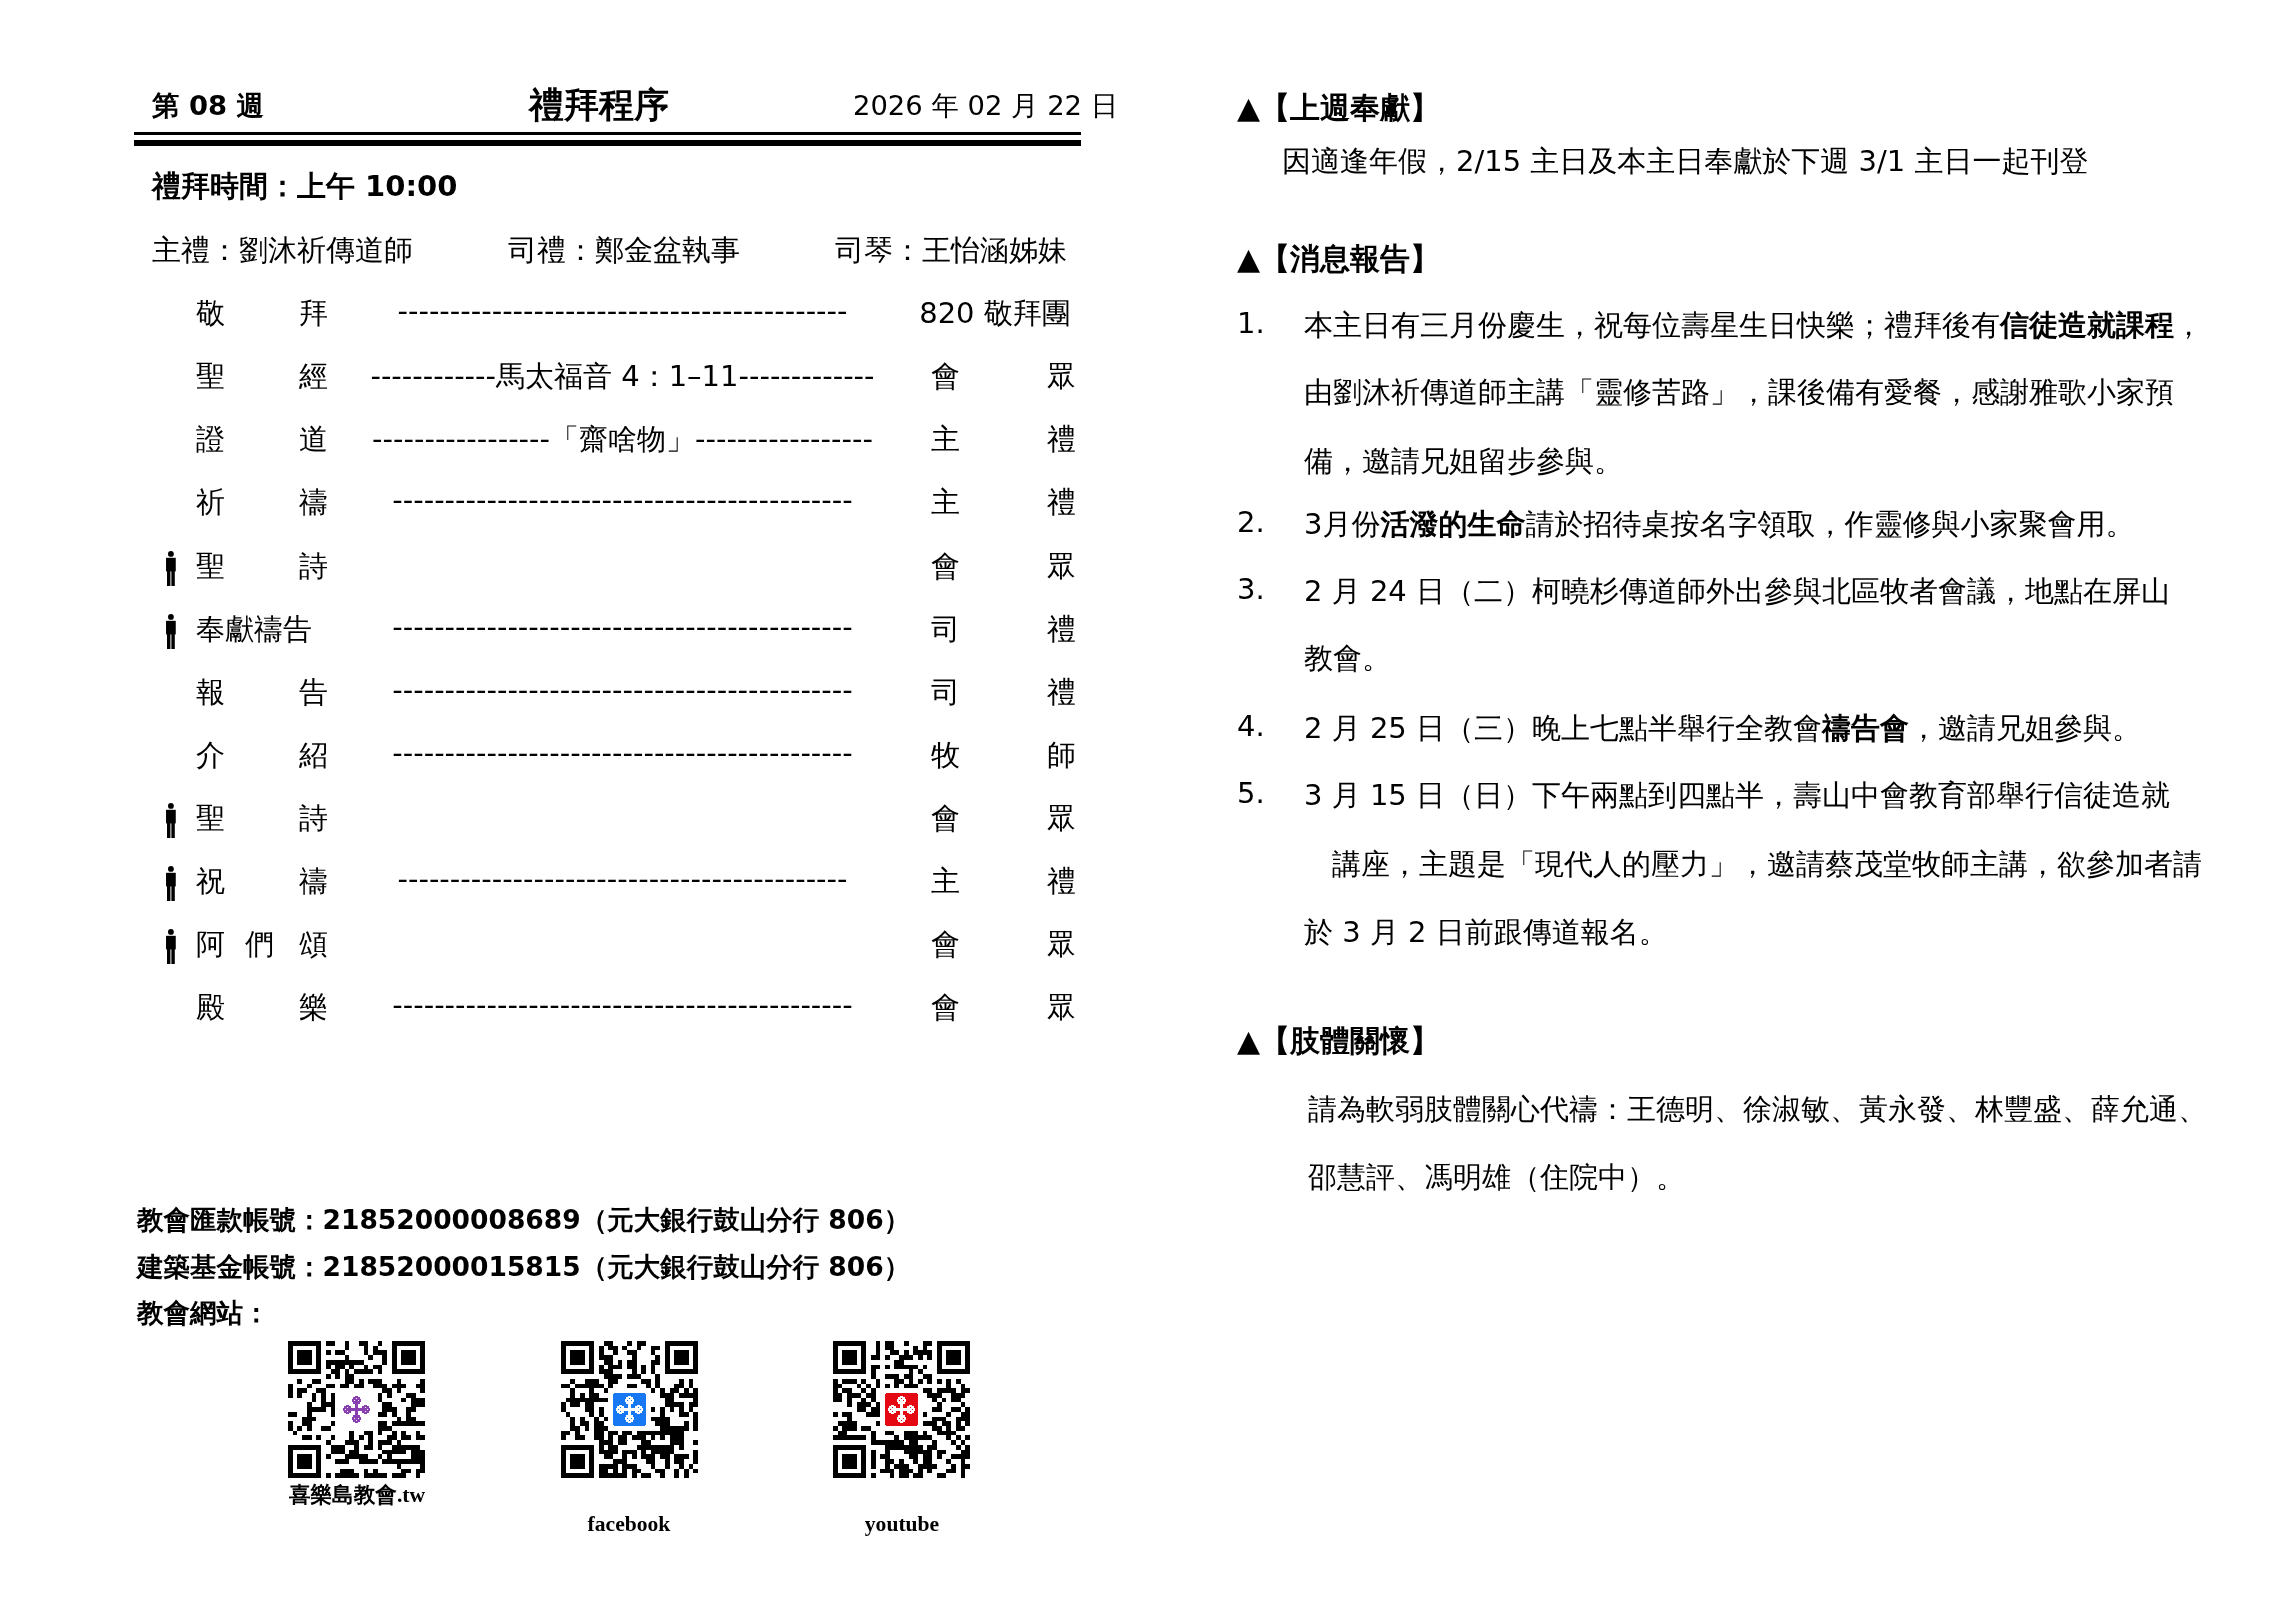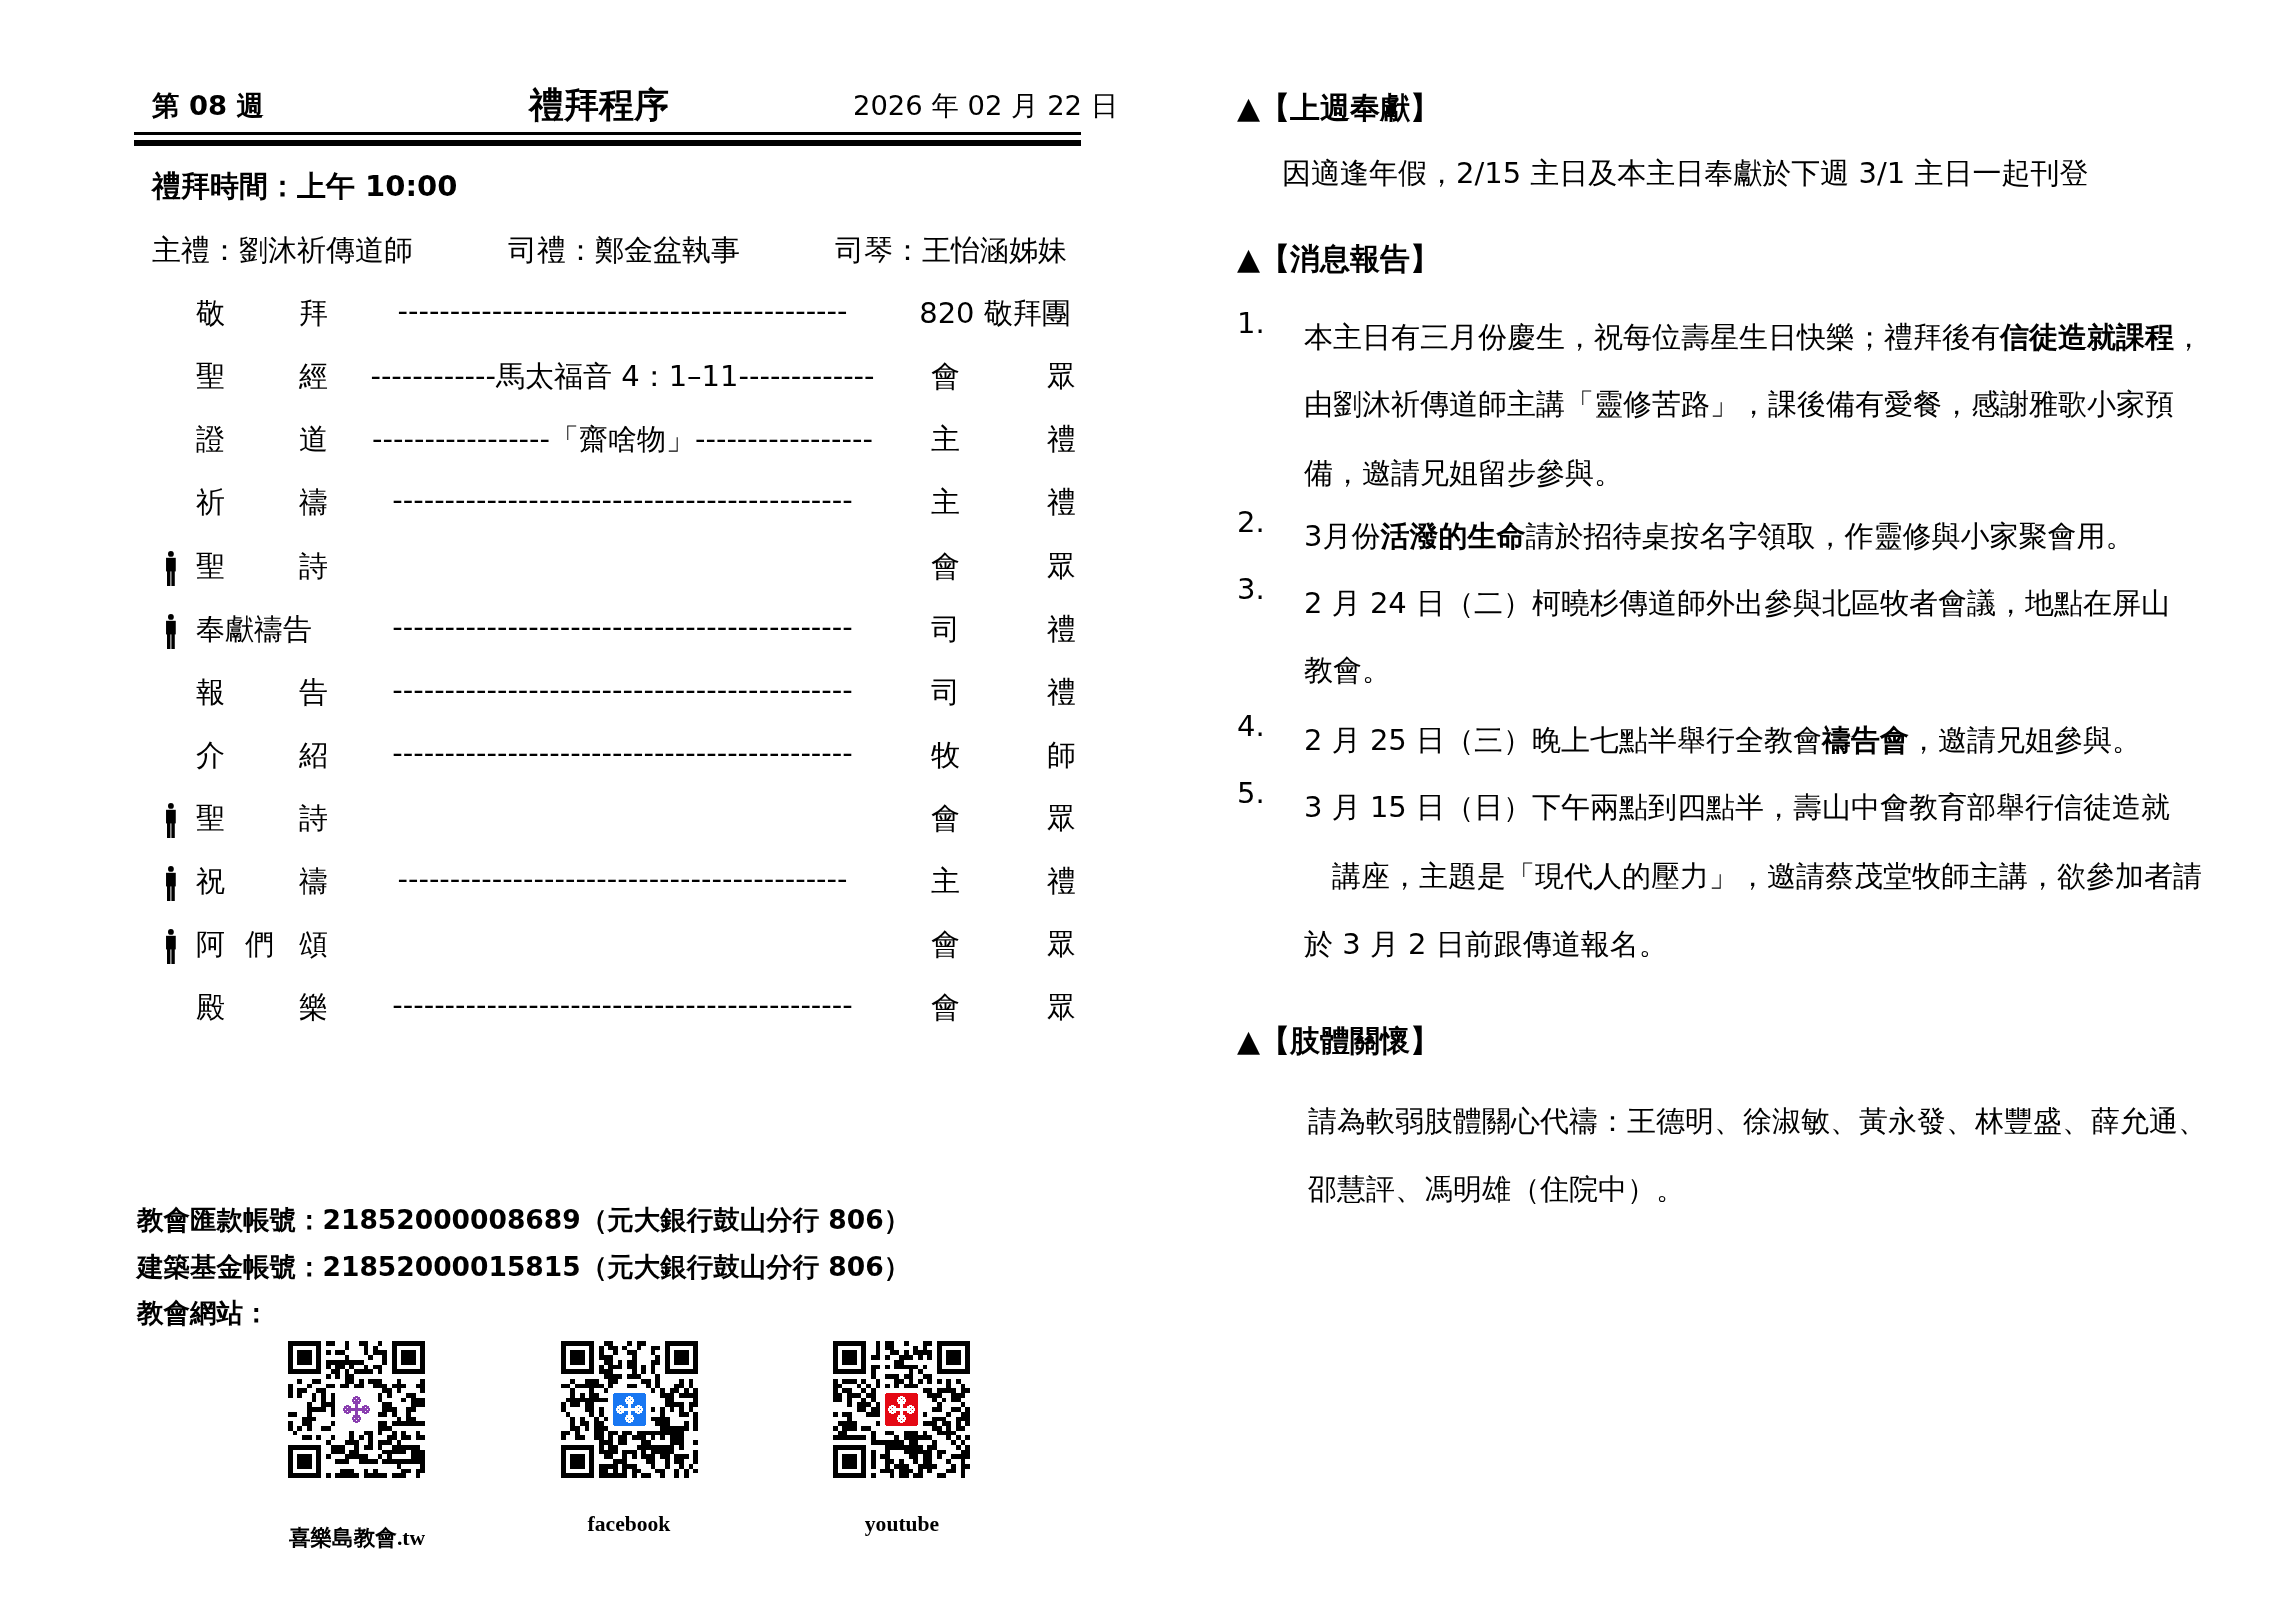--- a/index.html
+++ b/index.html
@@ -13,21 +13,21 @@
   .bold { font-weight:bold; }
   .txt { font-size:29px; }
   .order-row { position:absolute; left:157px; width:931px; height:39px; font-size:29px; }
   .order-row .person { position:absolute; left:7.8px; top:3.9px; width:11.8px; height:35px; }
   .order-row .name { position:absolute; left:39px; top:0; width:279px; }
   .order-row .name span { position:absolute; top:0; }
   .order-row .mid { position:absolute; left:186px; width:559px; top:0; text-align:center; overflow:hidden; }
   .order-row .leader { position:absolute; left:774px; top:0; width:157px; }
   .order-row .leader span { position:absolute; top:0; }
   .sec { font-size:30px; font-weight:bold; }
-  .rtext { font-size:29px;margin-top:12px; }
+  .rtext { font-size:29px; }
   .num { position:absolute; font-size:29px; }
   .qr { position:absolute; width:137px; height:137px; background:#fff; }
   .qr-label { position:absolute; font-family:"Liberation Serif","DejaVu Serif",serif; font-size:21.6px; font-weight:bold; text-align:center; width:196px; }
 </style>
 </head>
 <body>
 
 <div class="abs hdr" style="left:152px;">第 08 週</div>
 <div class="abs title" style="left:529px;top:82px;">禮拜程序</div>
 <div class="abs hdr" style="left:853px;font-weight:normal;">2026 年 02 月 22 日</div>
@@ -484,21 +484,21 @@
           <rect x="2" y="24" width="3" height="3" fill="#000"></rect>
           <rect x="11" y="11" width="7" height="7" rx="0.6" fill="#ffffff"></rect>
           <g fill="none" stroke="#8a3fb0" stroke-width="0.45">
             <path d="M14.5 12.2 v4.6 M12.2 14.5 h4.6"></path>
             <circle cx="14.5" cy="12.6" r="0.7"></circle>
             <circle cx="14.5" cy="16.4" r="0.7"></circle>
             <circle cx="12.6" cy="14.5" r="0.7"></circle>
             <circle cx="16.4" cy="14.5" r="0.7"></circle>
           </g>
         </svg></span></div>
-    <div class="qr-label" style="left: 259px; top: 1480px; margin-top: 43px;">喜樂島教會.tw</div>
+    <div class="qr-label" style="left: 259px; top: 1480px;">喜樂島教會.tw</div>
     <div class="qr" style="left: 561px; top: 1341px;"><span><svg width="137" height="137" viewBox="0 0 29 29" shape-rendering="crispEdges">
           <rect x="9" y="0" width="1" height="1" fill="#000"></rect>
           <rect x="10" y="0" width="1" height="1" fill="#000"></rect>
           <rect x="14" y="0" width="1" height="1" fill="#000"></rect>
           <rect x="16" y="0" width="1" height="1" fill="#000"></rect>
           <rect x="17" y="0" width="1" height="1" fill="#000"></rect>
           <rect x="8" y="1" width="1" height="1" fill="#000"></rect>
           <rect x="10" y="1" width="1" height="1" fill="#000"></rect>
           <rect x="11" y="1" width="1" height="1" fill="#000"></rect>
           <rect x="13" y="1" width="1" height="1" fill="#000"></rect>

